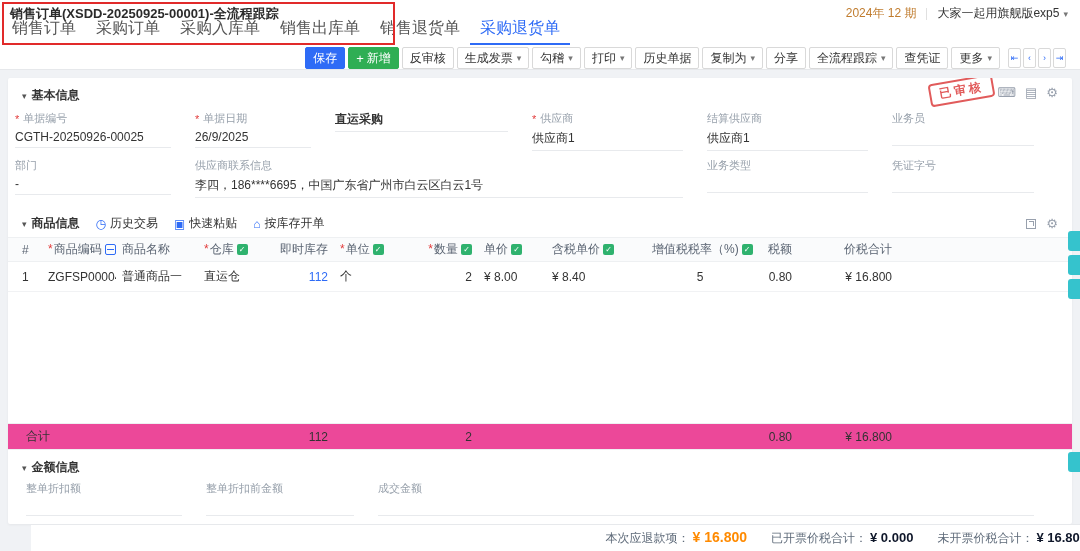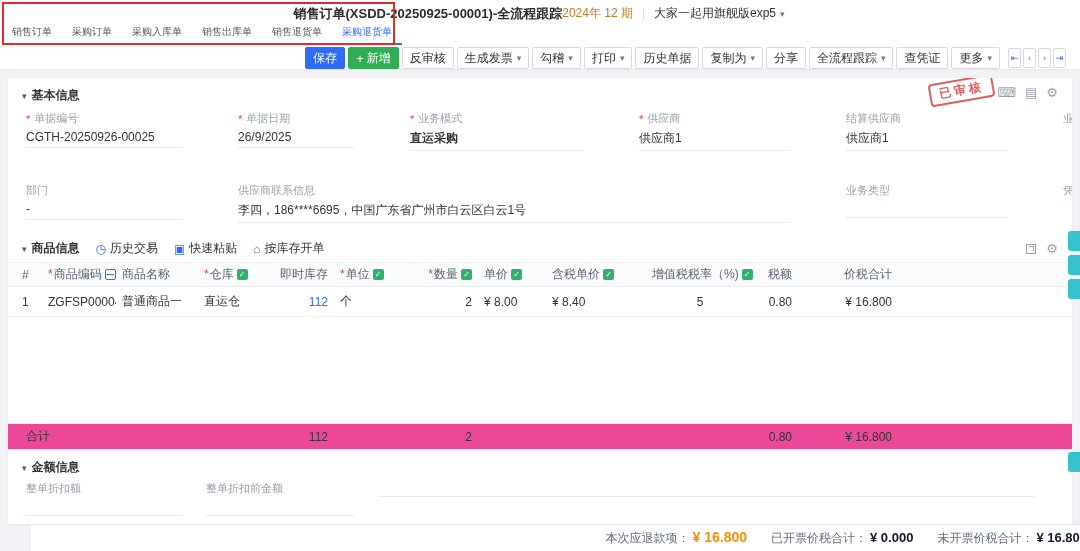--- a/index.html
+++ b/index.html
@@ -6,30 +6,30 @@
   html,body { width:1080px; height:551px; overflow:hidden; }
   body {
     font-family: "Liberation Sans", "DejaVu Sans", sans-serif;
     background:#f0f2f5; position:relative; color:#333;
   }
 
   
   .topbar { background:#fff; height:70px; position:relative; border-bottom:1px solid #e6e8eb; }
   .annotation-box { position:absolute; left:2px; top:2px; width:393px; height:43px;
     border:2px solid #e12a2a; z-index:9; pointer-events:none; }
-  .row1 { display:flex; justify-content:center; align-items:center; height:24px; padding:3px 12px 0 10px; }
+  .row1 { display:flex; justify-content:space-between; align-items:center; height:24px; padding:3px 12px 0 10px; }
   .doc-title { font-size:13px; font-weight:bold; color:#2b2b2b; }
   .top-right { display:flex; align-items:center; gap:10px; font-size:12px; color:#333; }
   .period { color:#c07c2e; cursor:pointer; }
   .v-sep { width:1px; height:12px; background:#e0e0e0; }
   .account { display:flex; align-items:center; gap:4px; cursor:pointer; }
   .caret { font-size:9px; color:#777; }
 
   .tabs { display:flex; align-items:flex-end; height:21px; padding:0 2px; }
-  .tab { font-size:10px; color:#555; padding:0 10px 4px; cursor:pointer; border-bottom:2px solid transparent; white-space:nowrap; }
+  .tab { font-size:16px; color:#555; padding:0 10px 4px; cursor:pointer; border-bottom:2px solid transparent; white-space:nowrap; }
   .tab.active { color:#2e6bf6; border-bottom-color:#2e6bf6; }
 
   .toolbar { display:flex; justify-content:flex-end; align-items:center; gap:3px; padding:2px 14px 0; }
   .btn { height:22px; padding:4px 7px; font-size:12px; color:#333; background:#fff;
     border:1px solid #d9d9d9; border-radius:2px; display:inline-flex; align-items:center; gap:3px;
     cursor:pointer; font-family:inherit; white-space:nowrap; }
   .btn-primary { background:#2e6bf6; border-color:#2e6bf6; color:#fff; }
   .btn-success { background:#2fae54; border-color:#2fae54; color:#fff; }
   .btn-success .plus { font-size:13px; line-height:1; }
   .btn .caret { margin-left:1px; }
@@ -45,21 +45,21 @@
   .tri { font-size:9px; color:#555; margin-right:5px; cursor:pointer; }
   .section-title { font-size:12px; font-weight:bold; color:#333; }
 
   .stamp { position:absolute; right:78px; top:1px; border:2px solid #e15b5b; color:#e15b5b;
     font-size:12px; font-weight:bold; letter-spacing:3px; padding:1px 8px; border-radius:4px;
     transform:rotate(-10deg); background:rgba(255,255,255,.6); }
   .head-icons { position:absolute; right:14px; top:8px; display:flex; gap:9px; color:#98a0ad; font-size:13px; }
   .head-icons span { cursor:pointer; line-height:1; }
 
   .fields-grid { flex:none; display:grid; grid-template-columns:180px 140px 197px 175px 185px 1fr;
-    padding:2px 14px 8px 18px; row-gap:7px;gap:32px; }
+    padding:2px 14px 8px 7px; row-gap:7px; }
   .field { padding-right:24px; min-width:0; }
   .flabel { font-size:11px; color:#97a0ab; margin-bottom:4px; display:flex; align-items:center; gap:4px; white-space:nowrap; }
   .flabel.req::before { content:"*"; color:#e23c3c; }
   .fvalue { font-size:12px; color:#333; border-bottom:1px solid #e8eaed; padding-bottom:3px;
     min-height:16px; white-space:nowrap; overflow:hidden; }
   .fvalue.bold { font-weight:bold; }
   .span3 { grid-column:span 3; }
   .info-badge { width:13px; height:13px; border:1px solid #c3cad4; border-radius:50%; color:#9aa4b0;
     font-size:9px; display:inline-flex; align-items:center; justify-content:center; cursor:pointer; flex:none; }
 
@@ -196,21 +196,20 @@
     <div class="fields-grid">
       <div class="field">
         <div class="flabel req">单据编号</div>
         <div class="fvalue">CGTH-20250926-00025</div>
       </div>
       <div class="field">
         <div class="flabel req">单据日期</div>
         <div class="fvalue">26/9/2025</div>
       </div>
       <div class="field">
-        <div class="flabel req">业务模式</div>
         <div class="fvalue bold">直运采购</div>
       </div>
       <div class="field">
         <div class="flabel req">供应商</div>
         <div class="fvalue">供应商1</div>
       </div>
       <div class="field">
         <div class="flabel">结算供应商</div>
         <div class="fvalue">供应商1</div>
       </div>
@@ -339,20 +338,21 @@
     <div class="amount-grid">
       <div class="field">
         <div class="flabel">整单折扣额</div>
         <div class="fvalue"></div>
       </div>
       <div class="field">
         <div class="flabel">整单折扣前金额</div>
         <div class="fvalue"></div>
       </div>
       <div class="field">
+        <div class="flabel">成交金额</div>
         <div class="fvalue"></div>
       </div>
     </div>
   </main>
 
   <footer class="bottombar">
     <div class="f-item">
       <span class="f-label">本次应退款项：</span>
       <span class="f-value f-orange">¥ 16.800</span>
     </div>

